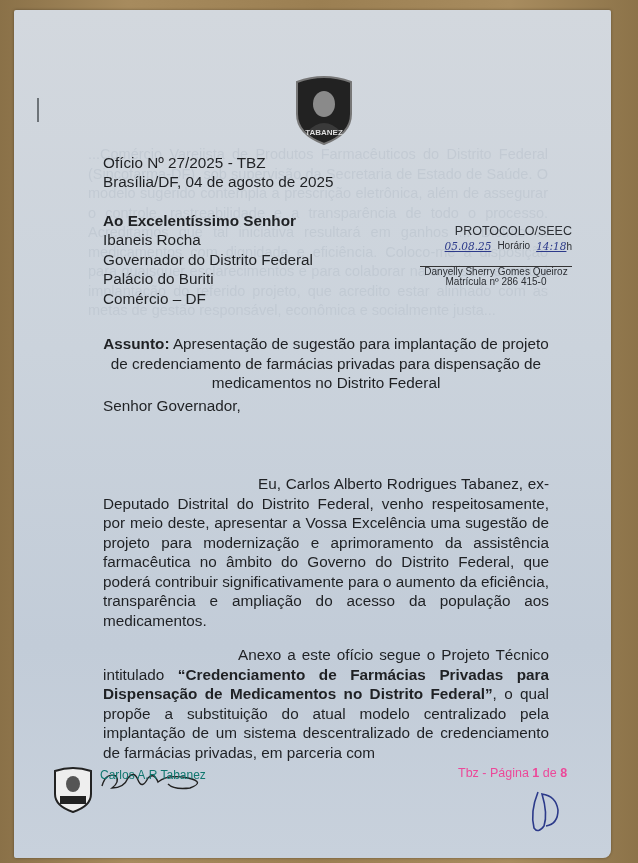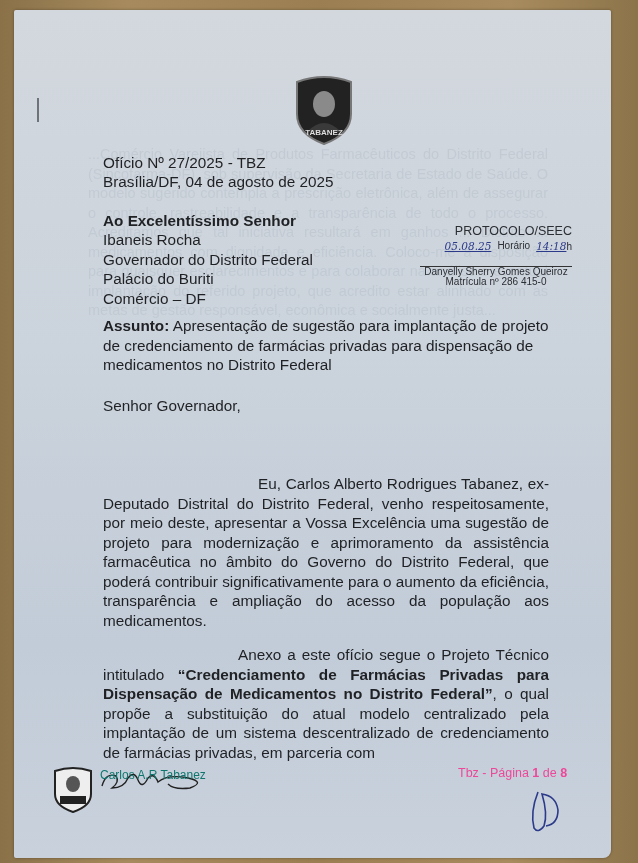--- a/index.html
+++ b/index.html
@@ -64,21 +64,21 @@
   <div class="row">
     <span class="hand">05.08.25</span>
     <span>Horário</span>
     <span><span class="hand">14:18</span><span>h</span></span>
   </div>
   <div class="line"></div>
   <div class="small">Danyelly Sherry Gomes Queiroz</div>
   <div class="small">Matrícula nº 286 415-0</div>
 </div>
 
-<div class="para" style="top:316px;text-align:left;"><span class="b">Assunto:</span><span> Apresentação de sugestão para implantação de projeto de credenciamento de farmácias privadas para dispensação de medicamentos no Distrito Federal</span></div>
+<div class="para" style="top:334px;text-align:center;"><span class="b">Assunto:</span><span> Apresentação de sugestão para implantação de projeto de credenciamento de farmácias privadas para dispensação de medicamentos no Distrito Federal</span></div>
 
 <div class="text" style="left:103px;top:396px;">Senhor Governador,</div>
 
 <div class="para" style="top:474px;text-indent:155px;">Eu, Carlos Alberto Rodrigues Tabanez, ex-Deputado Distrital do Distrito Federal, venho respeitosamente, por meio deste, apresentar a Vossa Excelência uma sugestão de projeto para modernização e aprimoramento da assistência farmacêutica no âmbito do Governo do Distrito Federal, que poderá contribuir significativamente para o aumento da eficiência, transparência e ampliação do acesso da população aos medicamentos.</div>
 
 <div class="para" style="top:645px;text-indent:135px;"><span>Anexo a este ofício segue o Projeto Técnico intitulado </span><span class="b">“Credenciamento de Farmácias Privadas para Dispensação de Medicamentos no Distrito Federal”</span><span>, o qual propõe a substituição do atual modelo centralizado pela implantação de um sistema descentralizado de credenciamento de farmácias privadas, em parceria com</span></div>
 
 <div class="footer-page"><span>Tbz - Página </span><b>1</b><span> de </span><b>8</b></div>
 
 <svg style="position:absolute;left:52px;top:766px;width:42px;height:48px;" viewBox="0 0 42 48">

